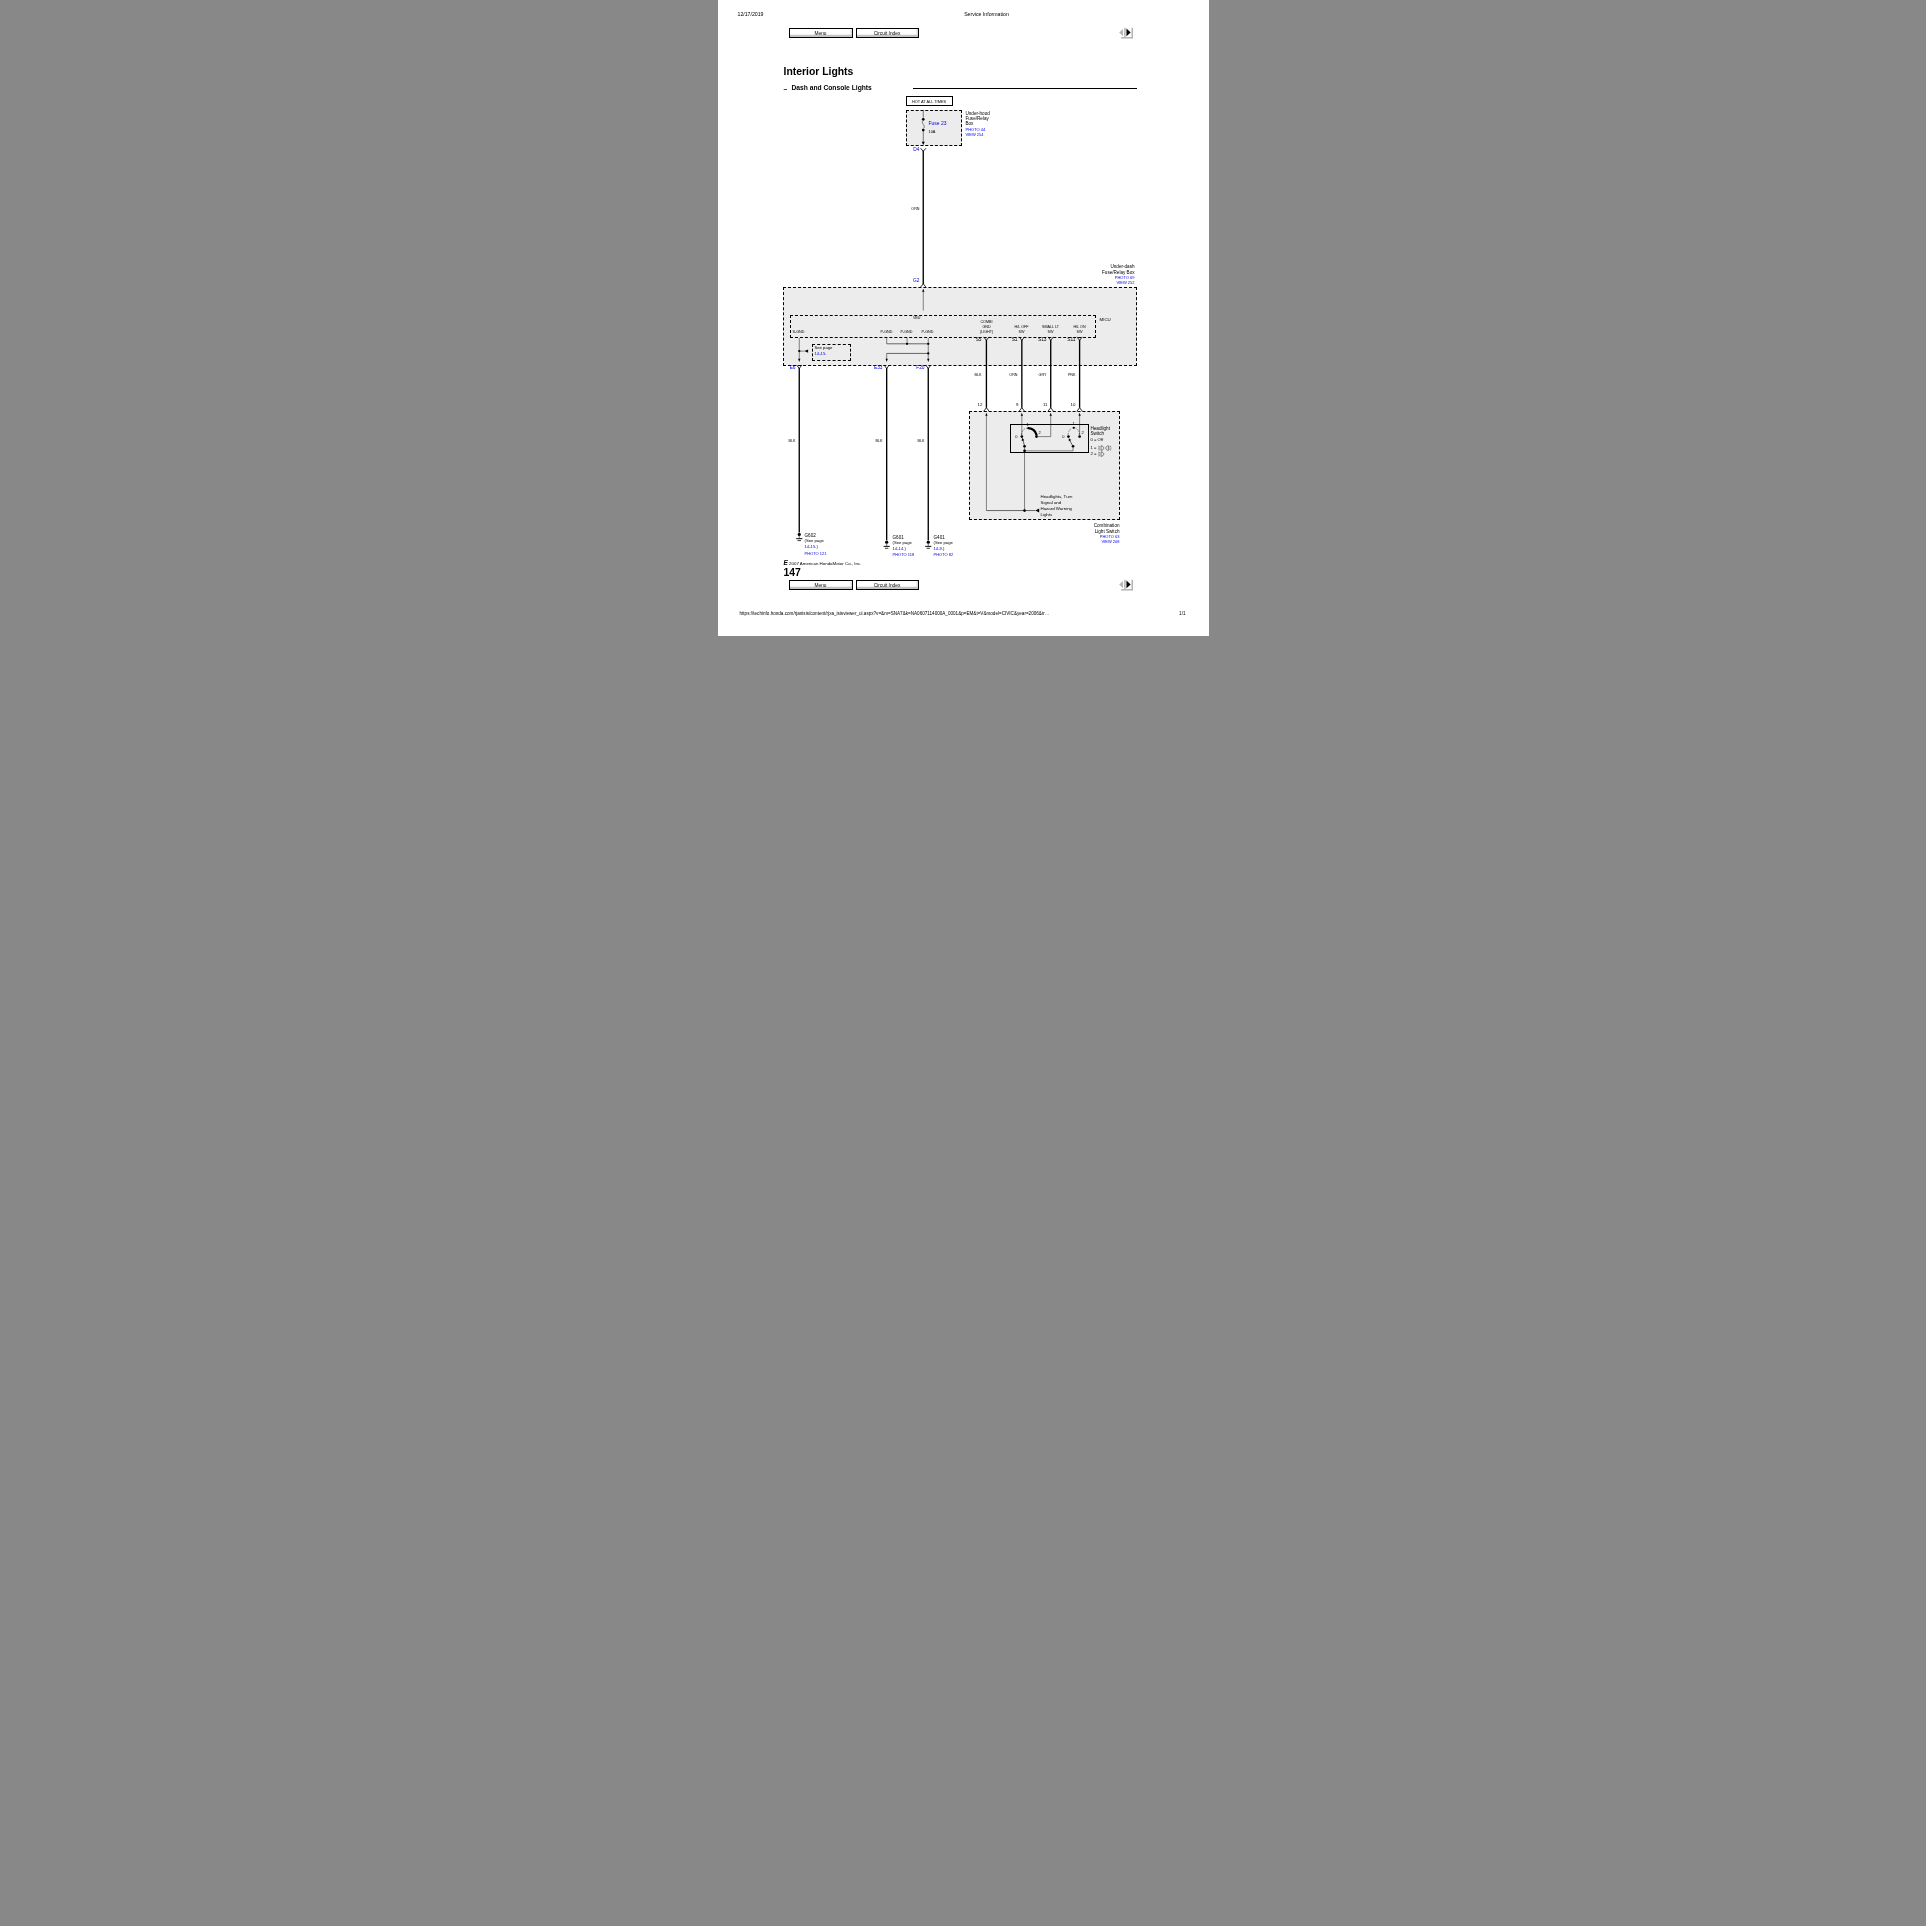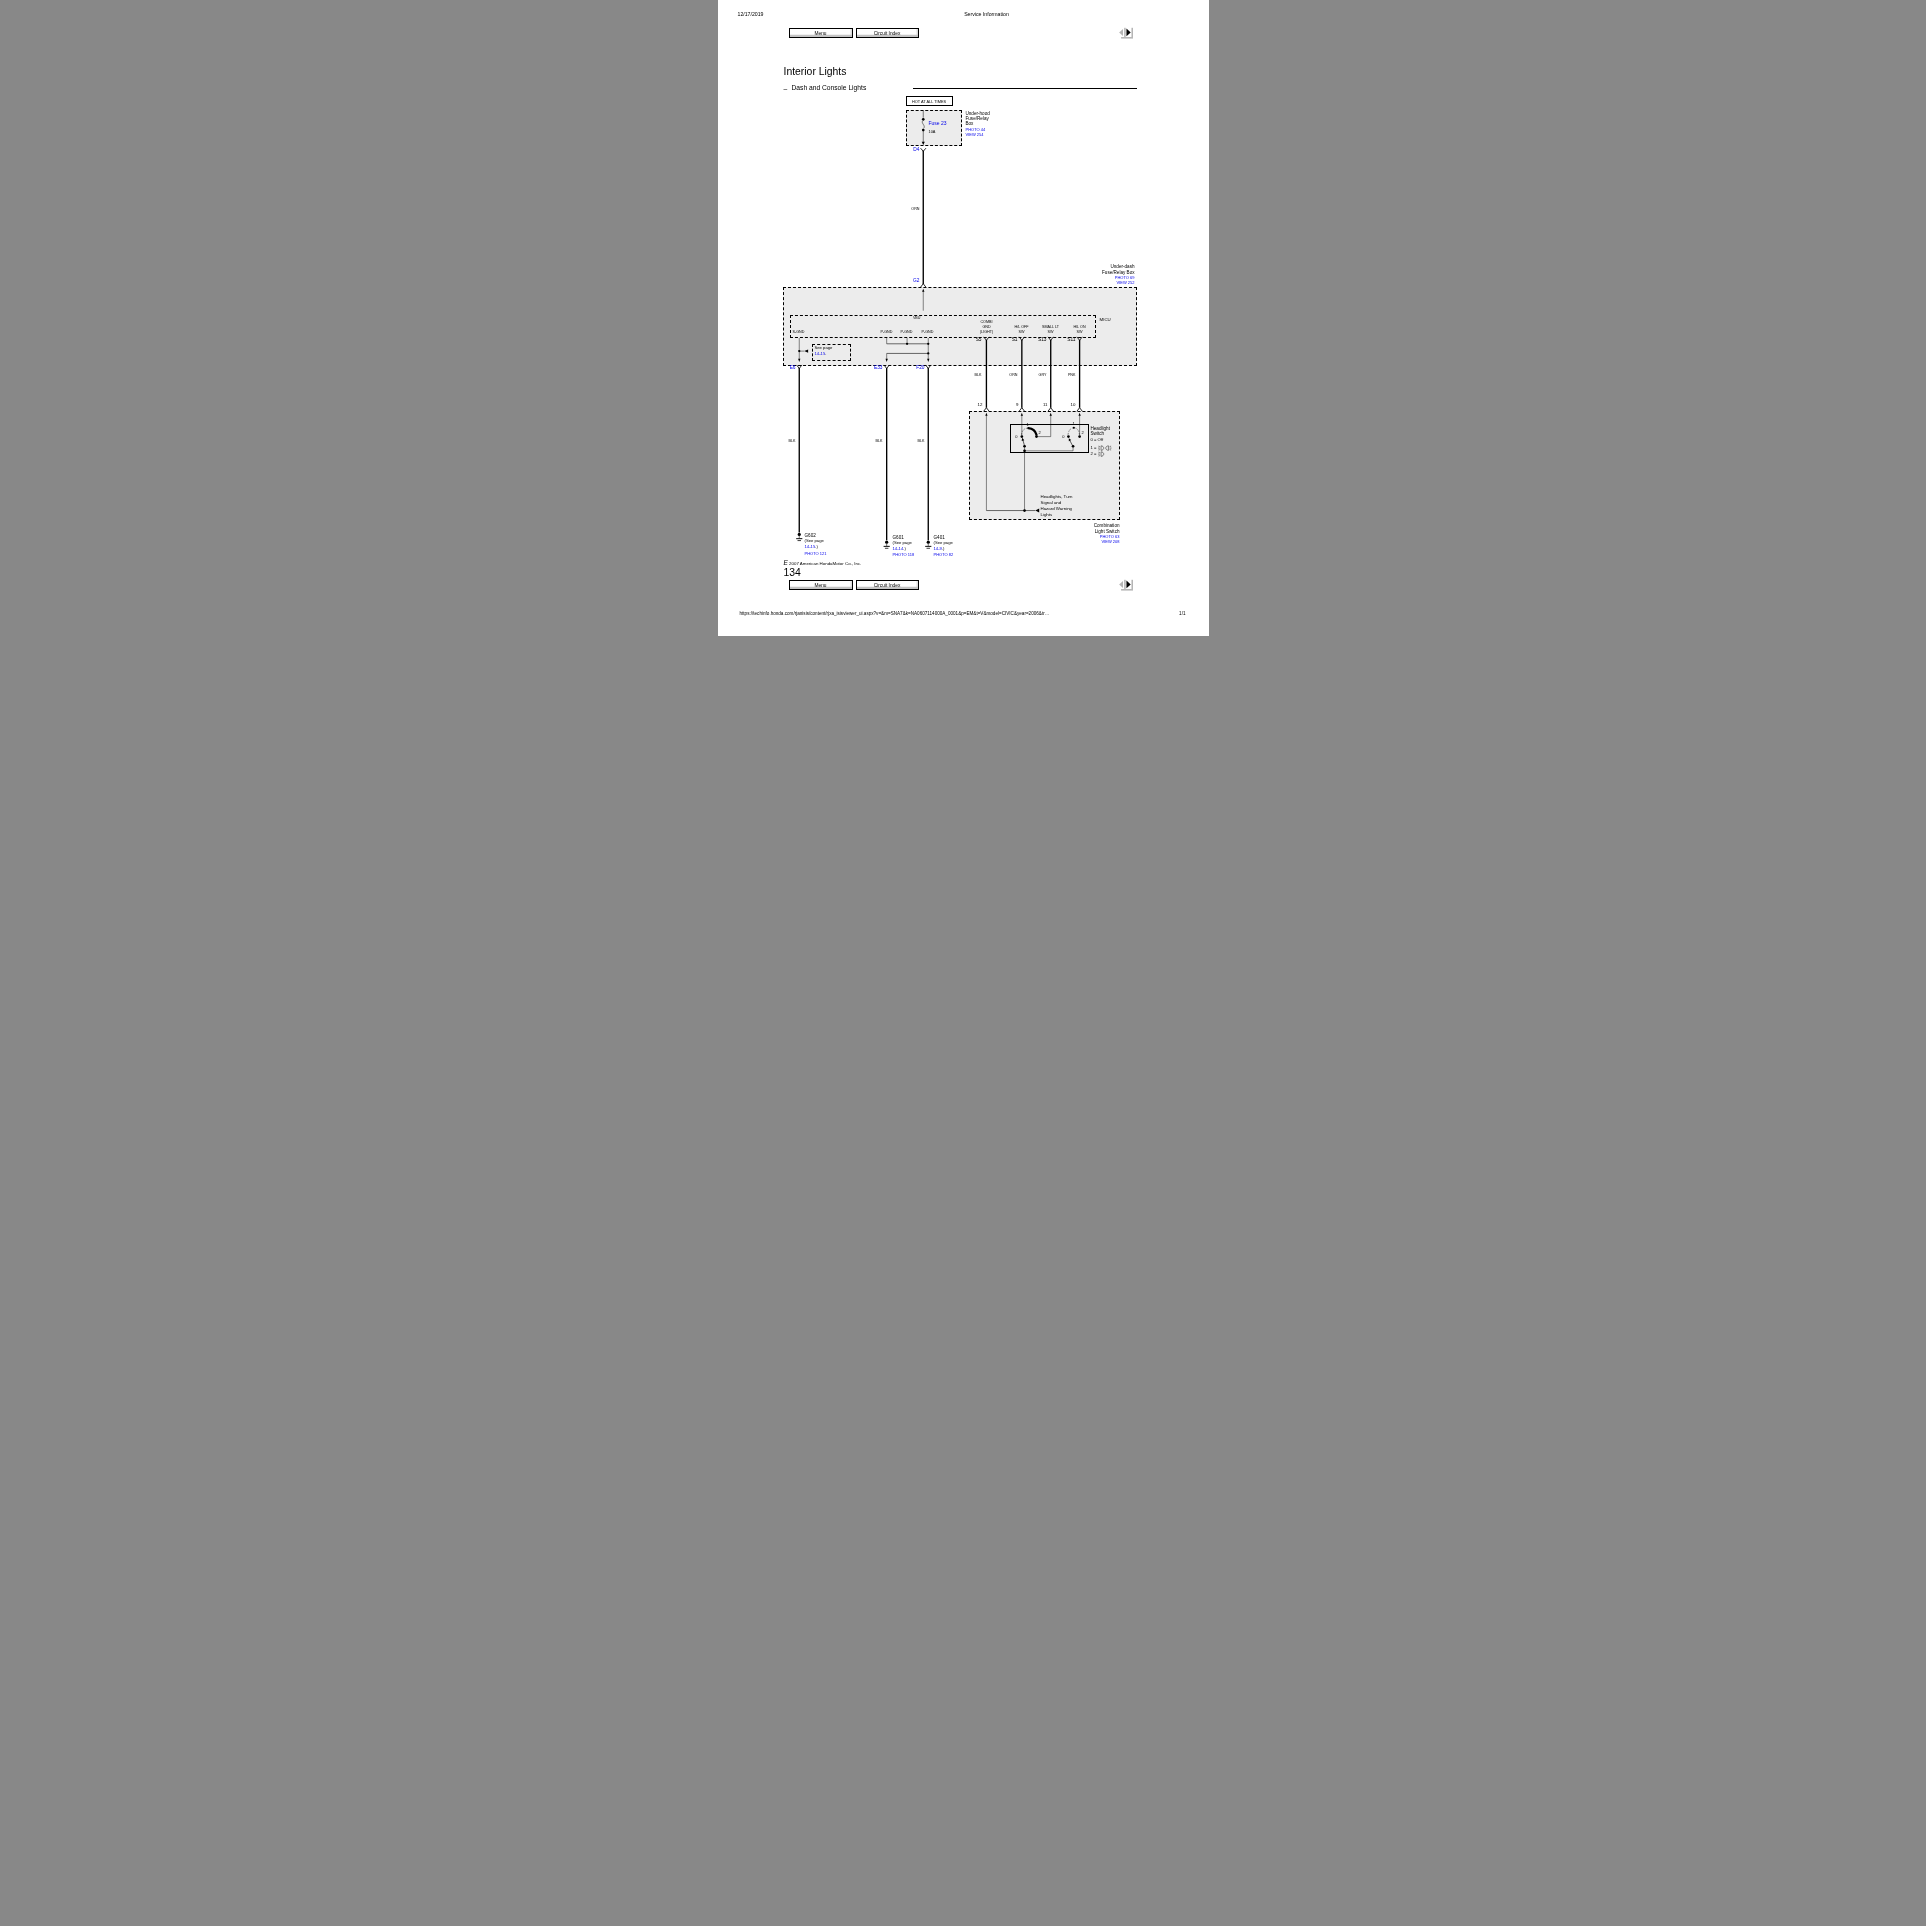--- a/index.html
+++ b/index.html
@@ -2,21 +2,21 @@
 <html style="font-size:6.2px"><head>
 <meta charset="utf-8">
 <style>
   html,body{margin:0;padding:0;background:#888;}
   #canvas{position:relative;width:491px;height:636px;background:#fff;
     font-family:"Liberation Sans",sans-serif;color:#000;overflow:hidden;margin:0 auto;}
   .lbl{position:absolute;white-space:nowrap;line-height:1.15;}
   .r{text-align:right;}
   .ctr{transform:translateX(-50%);text-align:center;}
   .blue{color:#0000eb;}
-  .b{font-weight:normal;}
+  .b{font-weight:bold;}
   .box{position:absolute;box-sizing:border-box;}
   .dashed{border:1.2px dashed #000;background:#ececec;}
   .dashed2{border:0.8px dashed #000;}
   .solidbox{border:1px solid #000;background:#fff;}
   .btn3d{position:absolute;box-sizing:border-box;border:1px solid #000;background:#fff;
     box-shadow:inset 0 -2.3px 0 #c4c4c4, inset -1.5px 0 0 #dedede;
     display:flex;align-items:center;justify-content:center;
     font-size:4.8px;cursor:pointer;}
   svg{position:absolute;overflow:visible;}
   .navw{position:absolute;width:15.4px;height:11.6px;}
@@ -319,21 +319,21 @@
   <div class="lbl" style="left:216px;top:541px;font-size:4.2px;">(See page</div>
   <div class="lbl" style="left:216px;top:547px;font-size:4.2px;">
     <span class="blue">14-9</span><span>.)</span>
   </div>
   <div class="lbl blue" style="left:216px;top:553px;font-size:4px;">PHOTO 82</div>
 
   <div class="lbl" style="left:66px;top:559px;font-size:4.4px;">
     <span class="b" style="font-style:italic;font-size:6.5px;">E</span>
     <span>2007 American HondaMotor Co., Inc.</span>
   </div>
-  <div class="lbl b" style="left:66px;top:567px;font-size:10.4px;">134</div>
+  <div class="lbl b" style="left:66px;top:567px;font-size:10.4px;">147</div>
 
   <div class="btn3d" style="left:71px;top:580px;width:64px;height:10.4px;">
     <span>Menu</span>
   </div>
   <div class="btn3d" style="left:138px;top:580px;width:63px;height:10.4px;">
     <span>Circuit Index</span>
   </div>
 
   <div class="navw" style="left:400px;top:579px;">
     <svg width="15.4" height="11.6" viewBox="0 0 40 30">

